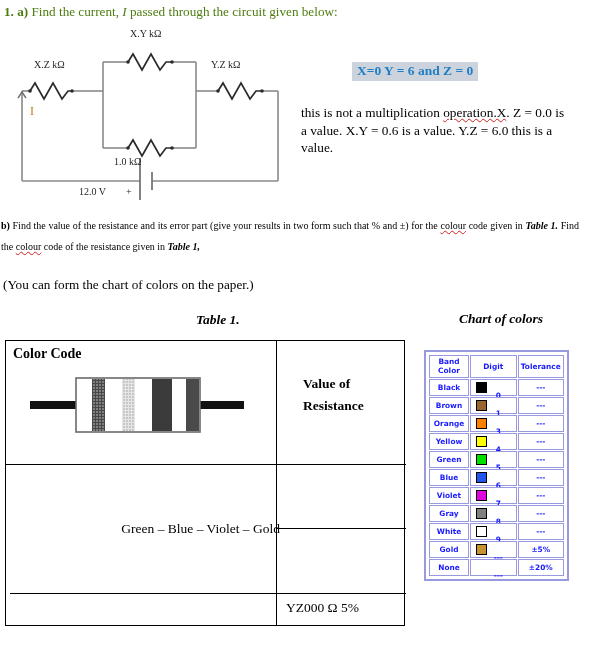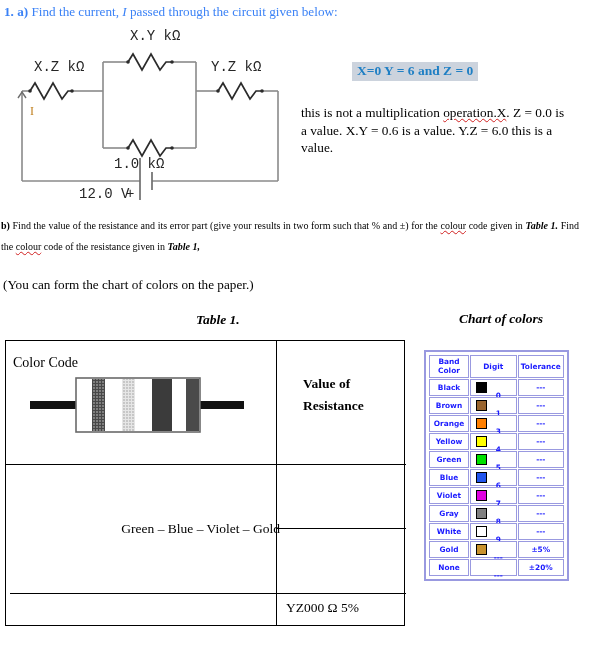--- a/index.html
+++ b/index.html
@@ -14,21 +14,21 @@
     font-family: "Liberation Serif", serif;
     color: #000000;
     overflow: hidden;
   }
 
   
   .q-line {
     position: absolute;
     font-size: 13.2px;
     line-height: 19px;
-    color: #3b82f6;
+    color: #4d7c0f;
   }
   .bold { font-weight: bold; }
   .ital { font-style: italic; }
 
   
   #qa-heading {
     left: 4px;
     top: 2px;
     width: 560px;
   }
@@ -37,22 +37,22 @@
   #circuit {
     position: absolute;
     left: 0px;
     top: 28px;
     width: 300px;
     height: 172px;
   }
   #circuit svg { display: block; }
   .ckt-label {
     position: absolute;
-    font-family: Liberation Mono, monospace;
-    font-size: 14px;
+    font-family: Liberation Serif, serif;
+    font-size: 10px;
     color: #262626;
     white-space: nowrap;
   }
 
   
   #note-highlight {
     position: absolute;
     left: 352px;
     top: 62px;
     padding: 1px 5px 2px 5px;
@@ -163,22 +163,22 @@
   .t1-rrow-3 {
     position: absolute; left:0; top:188px; width:100%; height:65px;
     border-bottom: 1px solid #000; box-sizing: border-box;
   }
   .t1-rrow-4 {
     position: absolute; left:0; top:253px; width:100%; height:33px;
     box-sizing: border-box;
   }
   #color-code-label {
     position: absolute;
-    left: 7px; top: 14px;
-    font-weight: normal;
+    left: 7px; top: 5px;
+    font-weight: bold;
     font-size: 14px;
   }
   #value-of-resistance {
     position: absolute;
     left: 26px; top: 32px;
     font-weight: bold;
     font-size: 13.5px;
     line-height: 22px;
   }
   #colorcode-text {

